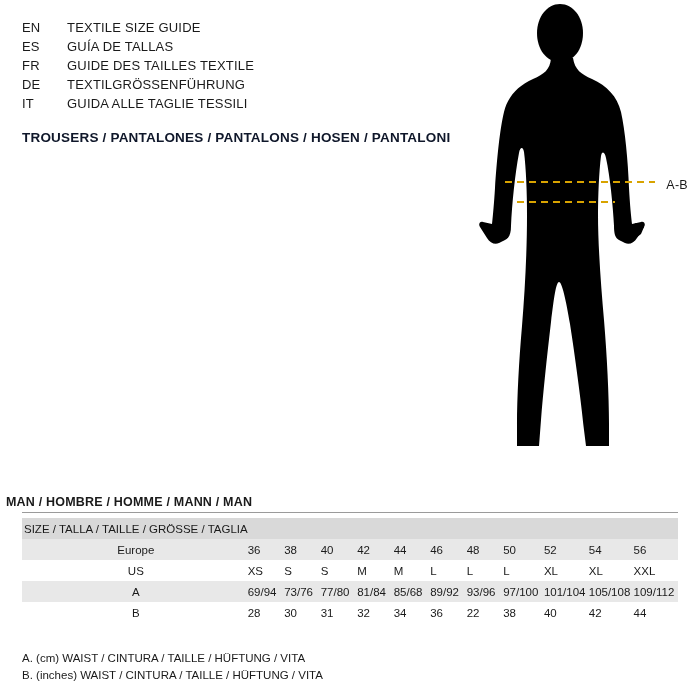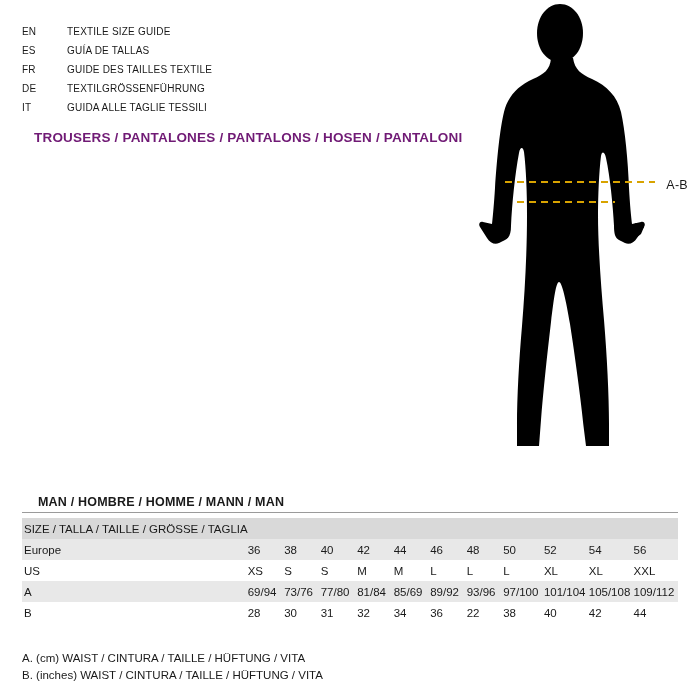--- a/index.html
+++ b/index.html
@@ -24,45 +24,45 @@
 
   
   .lang-block {
     position: absolute;
     left: 22px;
     top: 18px;
     width: 460px;
   }
   .lang-row {
     display: flex;
-    align-items: flex-end;
+    align-items: center;
     height: 19px;
-    font-size: 10px;
+    font-size: 13px;
     letter-spacing: 0.2px;
   }
   .lang-code {
     width: 45px;
     flex: 0 0 45px;
     font-weight: 400;
     color: #1a1a1a;
   }
   .lang-text {
     flex: 1;
     font-weight: 400;
     color: #1a1a1a;
     text-transform: uppercase;
   }
   .garment-line {
     position: absolute;
-    left: 34px;
+    left: 22px;
     top: 130px;
     font-size: 13.5px;
     font-weight: 700;
     letter-spacing: 0.2px;
-    color: #701a75;
+    color: #0f172a;
   }
 
   
   .figure-wrap {
     position: absolute;
     left: 455px;
     top: 0;
     width: 235px;
     height: 470px;
   }
@@ -75,21 +75,21 @@
     top: 178px;
     font-size: 12.5px;
     font-weight: 400;
     color: #1a1a1a;
     letter-spacing: 0.3px;
   }
 
   
   .section-title {
     position: absolute;
-    left: 38px;
+    left: 6px;
     top: 495px;
     font-size: 12.5px;
     font-weight: 700;
     letter-spacing: 0.2px;
     color: #1a1a1a;
   }
   .hr-top {
     position: absolute;
     left: 22px;
     top: 512px;
@@ -121,20 +121,21 @@
   }
   table.size-table tr.band td {
     background: #e8e8e8;
   }
   table.size-table tr.plain td {
     background: #ffffff;
   }
   td.label-col {
     width: 112px;
     padding-left: 2px !important;
+    text-align: center;
   }
   td.val {
     width: 49px;
     padding-left: 1px;
   }
 
   .footnotes {
     position: absolute;
     left: 22px;
     top: 650px;
@@ -282,21 +283,21 @@
         <td class="val">XL</td>
         <td class="val">XXL</td>
       </tr>
 
       <tr class="band">
         <td class="label-col">A</td>
         <td class="val">69/94</td>
         <td class="val">73/76</td>
         <td class="val">77/80</td>
         <td class="val">81/84</td>
-        <td class="val">85/69</td>
+        <td class="val">85/68</td>
         <td class="val">89/92</td>
         <td class="val">93/96</td>
         <td class="val">97/100</td>
         <td class="val">101/104</td>
         <td class="val">105/108</td>
         <td class="val">109/112</td>
       </tr>
 
       <tr class="plain">
         <td class="label-col">B</td>

